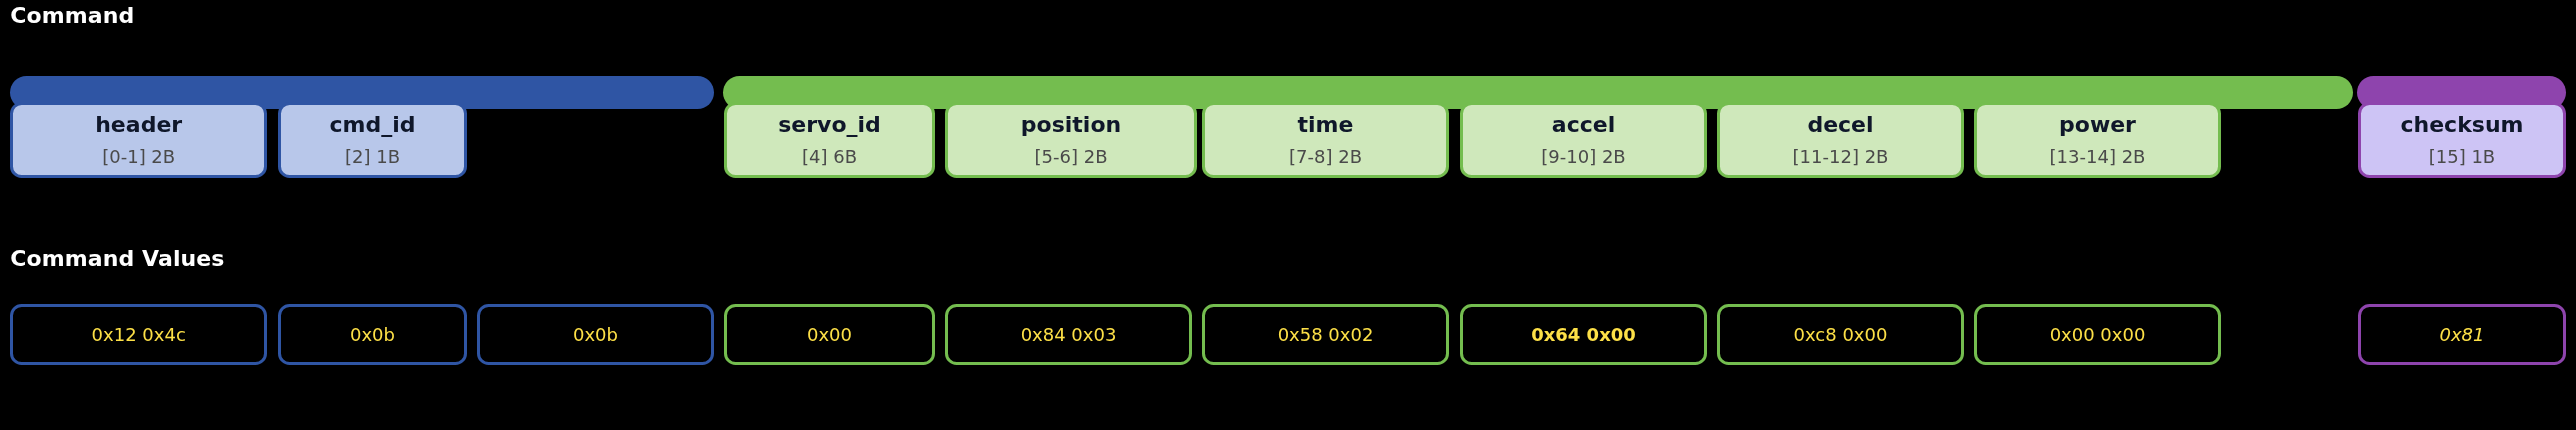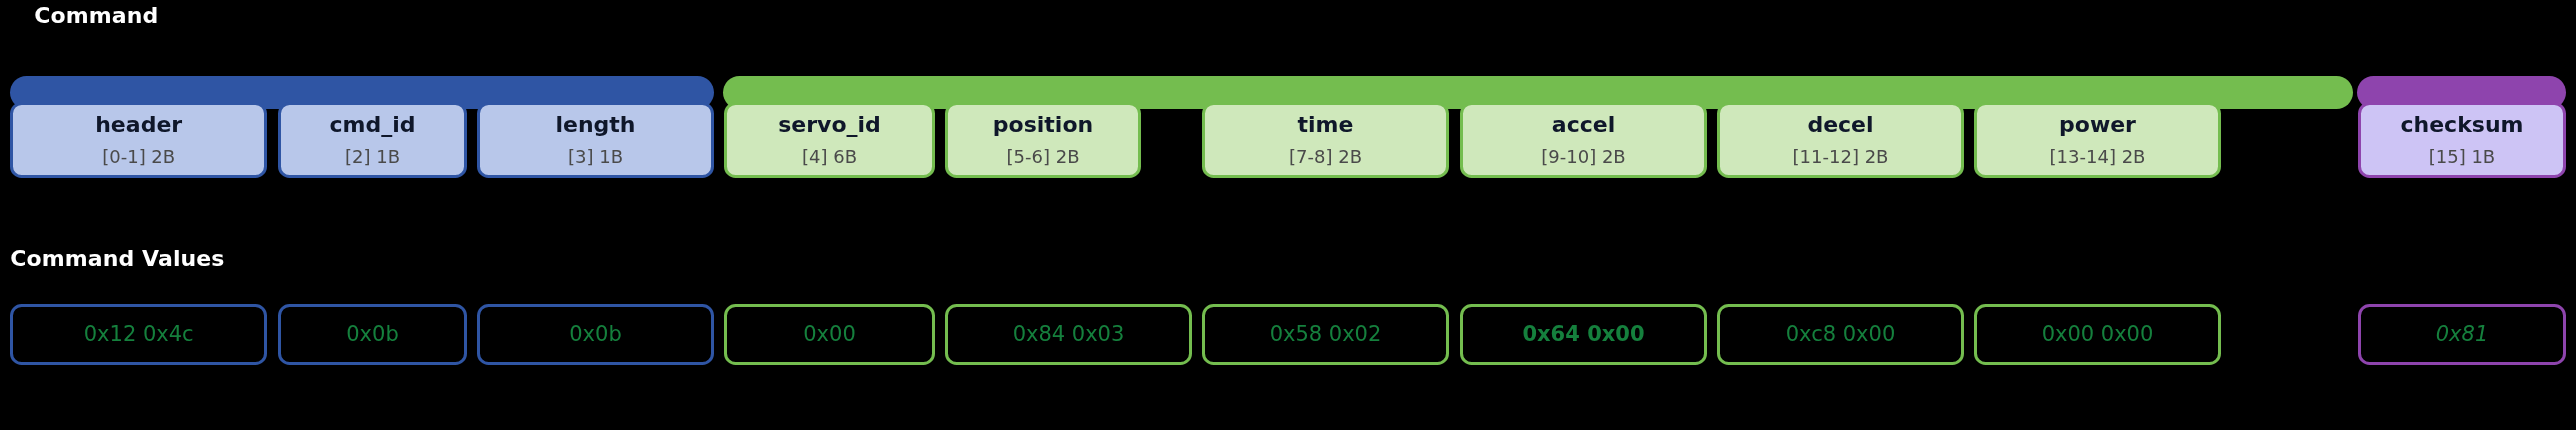--- a/index.html
+++ b/index.html
@@ -25,21 +25,21 @@
   
   .section-title {
     position: absolute;
     left: 10.2px;
     color: #ffffff;
     font-weight: bold;
     font-size: 22px;
     letter-spacing: 0.1px;
     white-space: nowrap;
   }
-  #title-command { top: 2.9px; margin-left: 24px; }
+  #title-command { top: 2.9px; }
   #title-example { top: 246px; }
 
   
   .group-bar-row {
     position: absolute;
     left: 0;
     top: 76px;
     height: 33px;
     width: 2576px;
   }
@@ -120,22 +120,22 @@
     border-style: solid;
     background: #000000;
     display: flex;
     align-items: center;
     justify-content: center;
   }
   .value-cell.blue   { border-color: #2f55a4; }
   .value-cell.green  { border-color: #74bd4f; }
   .value-cell.purple { border-color: #8e44ad; font-style: italic; }
   .value-text {
-    font-size: 21px;
-    color: #15803d;
+    font-size: 18px;
+    color: #fde047;
     line-height: 1;
     white-space: nowrap;
   }
 </style>
 </head>
 <body>
 
 <div class="diagram">
 
   <div class="section-title" id="title-command">Command</div>
@@ -148,29 +148,25 @@
 
   <div class="fields-row">
       <div class="field-cell blue" style="left: 10.2px; width: 257px;">
         <div class="field-name">header</div>
         <div class="field-range">[0-1] 2B</div>
       </div>
       <div class="field-cell blue" style="left: 278px; width: 189px;">
         <div class="field-name">cmd_id</div>
         <div class="field-range">[2] 1B</div>
       </div>
-      <div class="field-cell blue" style="left: 477px; width: 237px;">
-        <div class="field-name">length</div>
-        <div class="field-range">[3] 1B</div>
-      </div>
       <div class="field-cell green" style="left: 724px; width: 211px;">
         <div class="field-name">servo_id</div>
         <div class="field-range">[4] 6B</div>
       </div>
-      <div class="field-cell green" style="left: 945px; width: 196px;">
+      <div class="field-cell green" style="left: 945px; width: 252px;">
         <div class="field-name">position</div>
         <div class="field-range">[5-6] 2B</div>
       </div>
       <div class="field-cell green" style="left: 1202px; width: 247px;">
         <div class="field-name">time</div>
         <div class="field-range">[7-8] 2B</div>
       </div>
       <div class="field-cell green" style="left: 1460px; width: 247px; align-items: center;">
         <div class="field-name">accel</div>
         <div class="field-range">[9-10] 2B</div>

